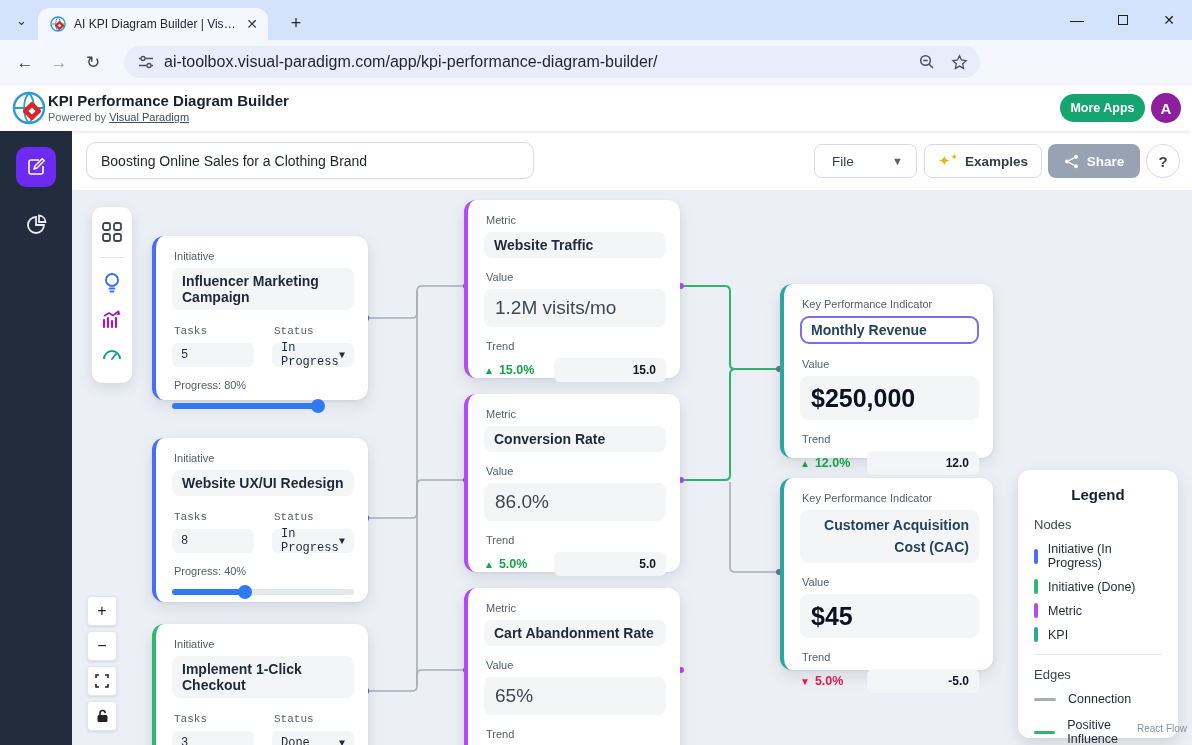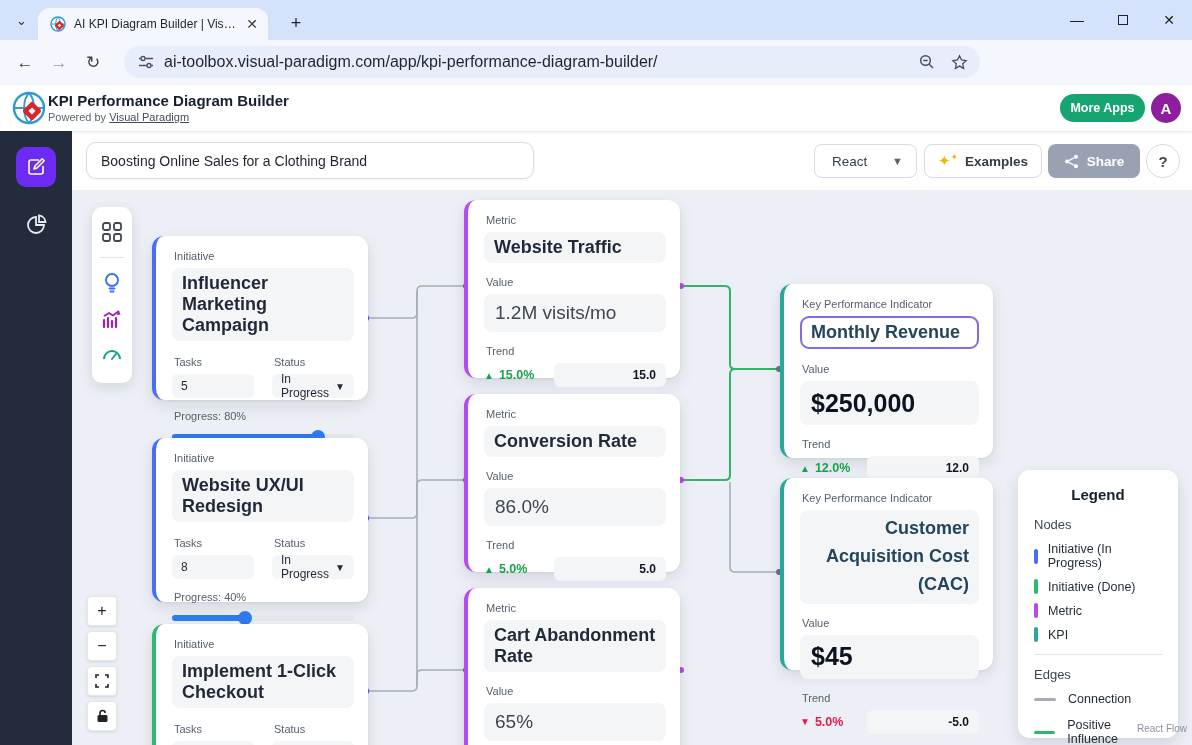--- a/index.html
+++ b/index.html
@@ -70,24 +70,24 @@
 
   .zoomstack { position:absolute; left:15px; top:406px; display:flex; flex-direction:column; gap:5px; }
   .zbtn { width:30px; height:30px; background:#fff; border:1px solid #e3e6ea; border-radius:4px; box-shadow:0 1px 3px rgba(20,30,50,.12); display:flex; align-items:center; justify-content:center; font-size:16px; color:#222; cursor:pointer; }
 
   .node { position:absolute; background:#fff; border-radius:12px; box-shadow:0 6px 16px rgba(15,23,42,.10),0 1px 3px rgba(15,23,42,.06); padding:12px 14px 12px 16px; }
   .node.b-blue   { border-left:4px solid #4a6cf7; }
   .node.b-green  { border-left:4px solid #2eb872; }
   .node.b-purple { border-left:4px solid #b44bf0; }
   .node.b-teal   { border-left:4px solid #2aa79b; }
   .nlabel { font-size:11px; color:#55606e; margin:2px 0 6px 2px; }
-  .tbox { background:#f4f5f7; border-radius:8px; padding:5px 10px; font-size:18px; font-weight:700; color:#1f2937; margin-bottom:13px; }
+  .tbox { background:#f4f5f7; border-radius:8px; padding:5px 10px; font-size:14px; font-weight:700; color:#1f2937; margin-bottom:13px; }
   .tbox.kpi-t { color:#25455c; }
   .tbox.focused { background:#fff; border:2px solid #7b6cf0; border-radius:9px; padding:4px 9px; margin-bottom:14px; }
-  .grid2 { display:flex; gap:18px; margin-bottom:12px; }
+  .grid2 { display:flex; gap:18px; margin-bottom:12px;font-family:Liberation Mono, monospace; }
   .grid2 > div { flex:1; }
   .mini-box { background:#f4f5f7; border-radius:6px; height:24px; padding:0 9px; font-size:12px; color:#1f2937; display:flex; align-items:center; cursor:default; }
   .mini-box.sel { cursor:pointer; }
   .mini-box .chev { margin-left:auto; color:#1f2937; font-size:10px; }
   .prog-lbl { font-size:11px; color:#55606e; margin:2px 0 0 2px; }
   .track { height:6px; background:#e4e7ec; border-radius:3px; margin-top:12px; position:relative; cursor:pointer; }
   .fill { height:100%; border-radius:3px; background:#2f7af0; position:relative; }
   .knob { position:absolute; right:-7px; top:50%; transform:translateY(-50%); width:14px; height:14px; border-radius:50%; background:#2f7af0; }
   .vbox { background:#f4f5f7; border-radius:8px; height:38px; display:flex; align-items:center; padding:0 11px; font-size:19px; color:#3f4754; margin-bottom:13px; }
   .vbox.kpi-v { height:44px; font-size:25px; font-weight:800; color:#0b1220; }
@@ -197,21 +197,21 @@
   </div>
   <svg class="rail-pie" viewBox="0 0 24 24">
       <path d="M12 4a8 8 0 108 8h-8z" fill="none" stroke="#e8ecf2" stroke-width="1.8"></path>
       <path d="M15 2.5a7 7 0 016.5 6.5H15z" fill="none" stroke="#e8ecf2" stroke-width="1.8"></path>
     </svg>
 </div>
 
 <div class="app-toolbar">
   <input class="prompt-input" value="Boosting Online Sales for a Clothing Brand" style="">
   <div class="file-sel">
-    <span class="lbl13">React</span>
+    <span class="lbl13">File</span>
     <span class="chev">▼</span>
   </div>
   <div class="examples-btn">
     <span class="spark">✦<span style="font-size:9px; vertical-align:top;">✦</span></span>
     <span class="txt">Examples</span>
   </div>
   <button class="share-btn">
     <svg width="15" height="15" viewBox="0 0 15 15">
         <circle cx="3" cy="7.5" r="2" fill="#fff"></circle>
         <circle cx="12" cy="2.8" r="2" fill="#fff"></circle>

